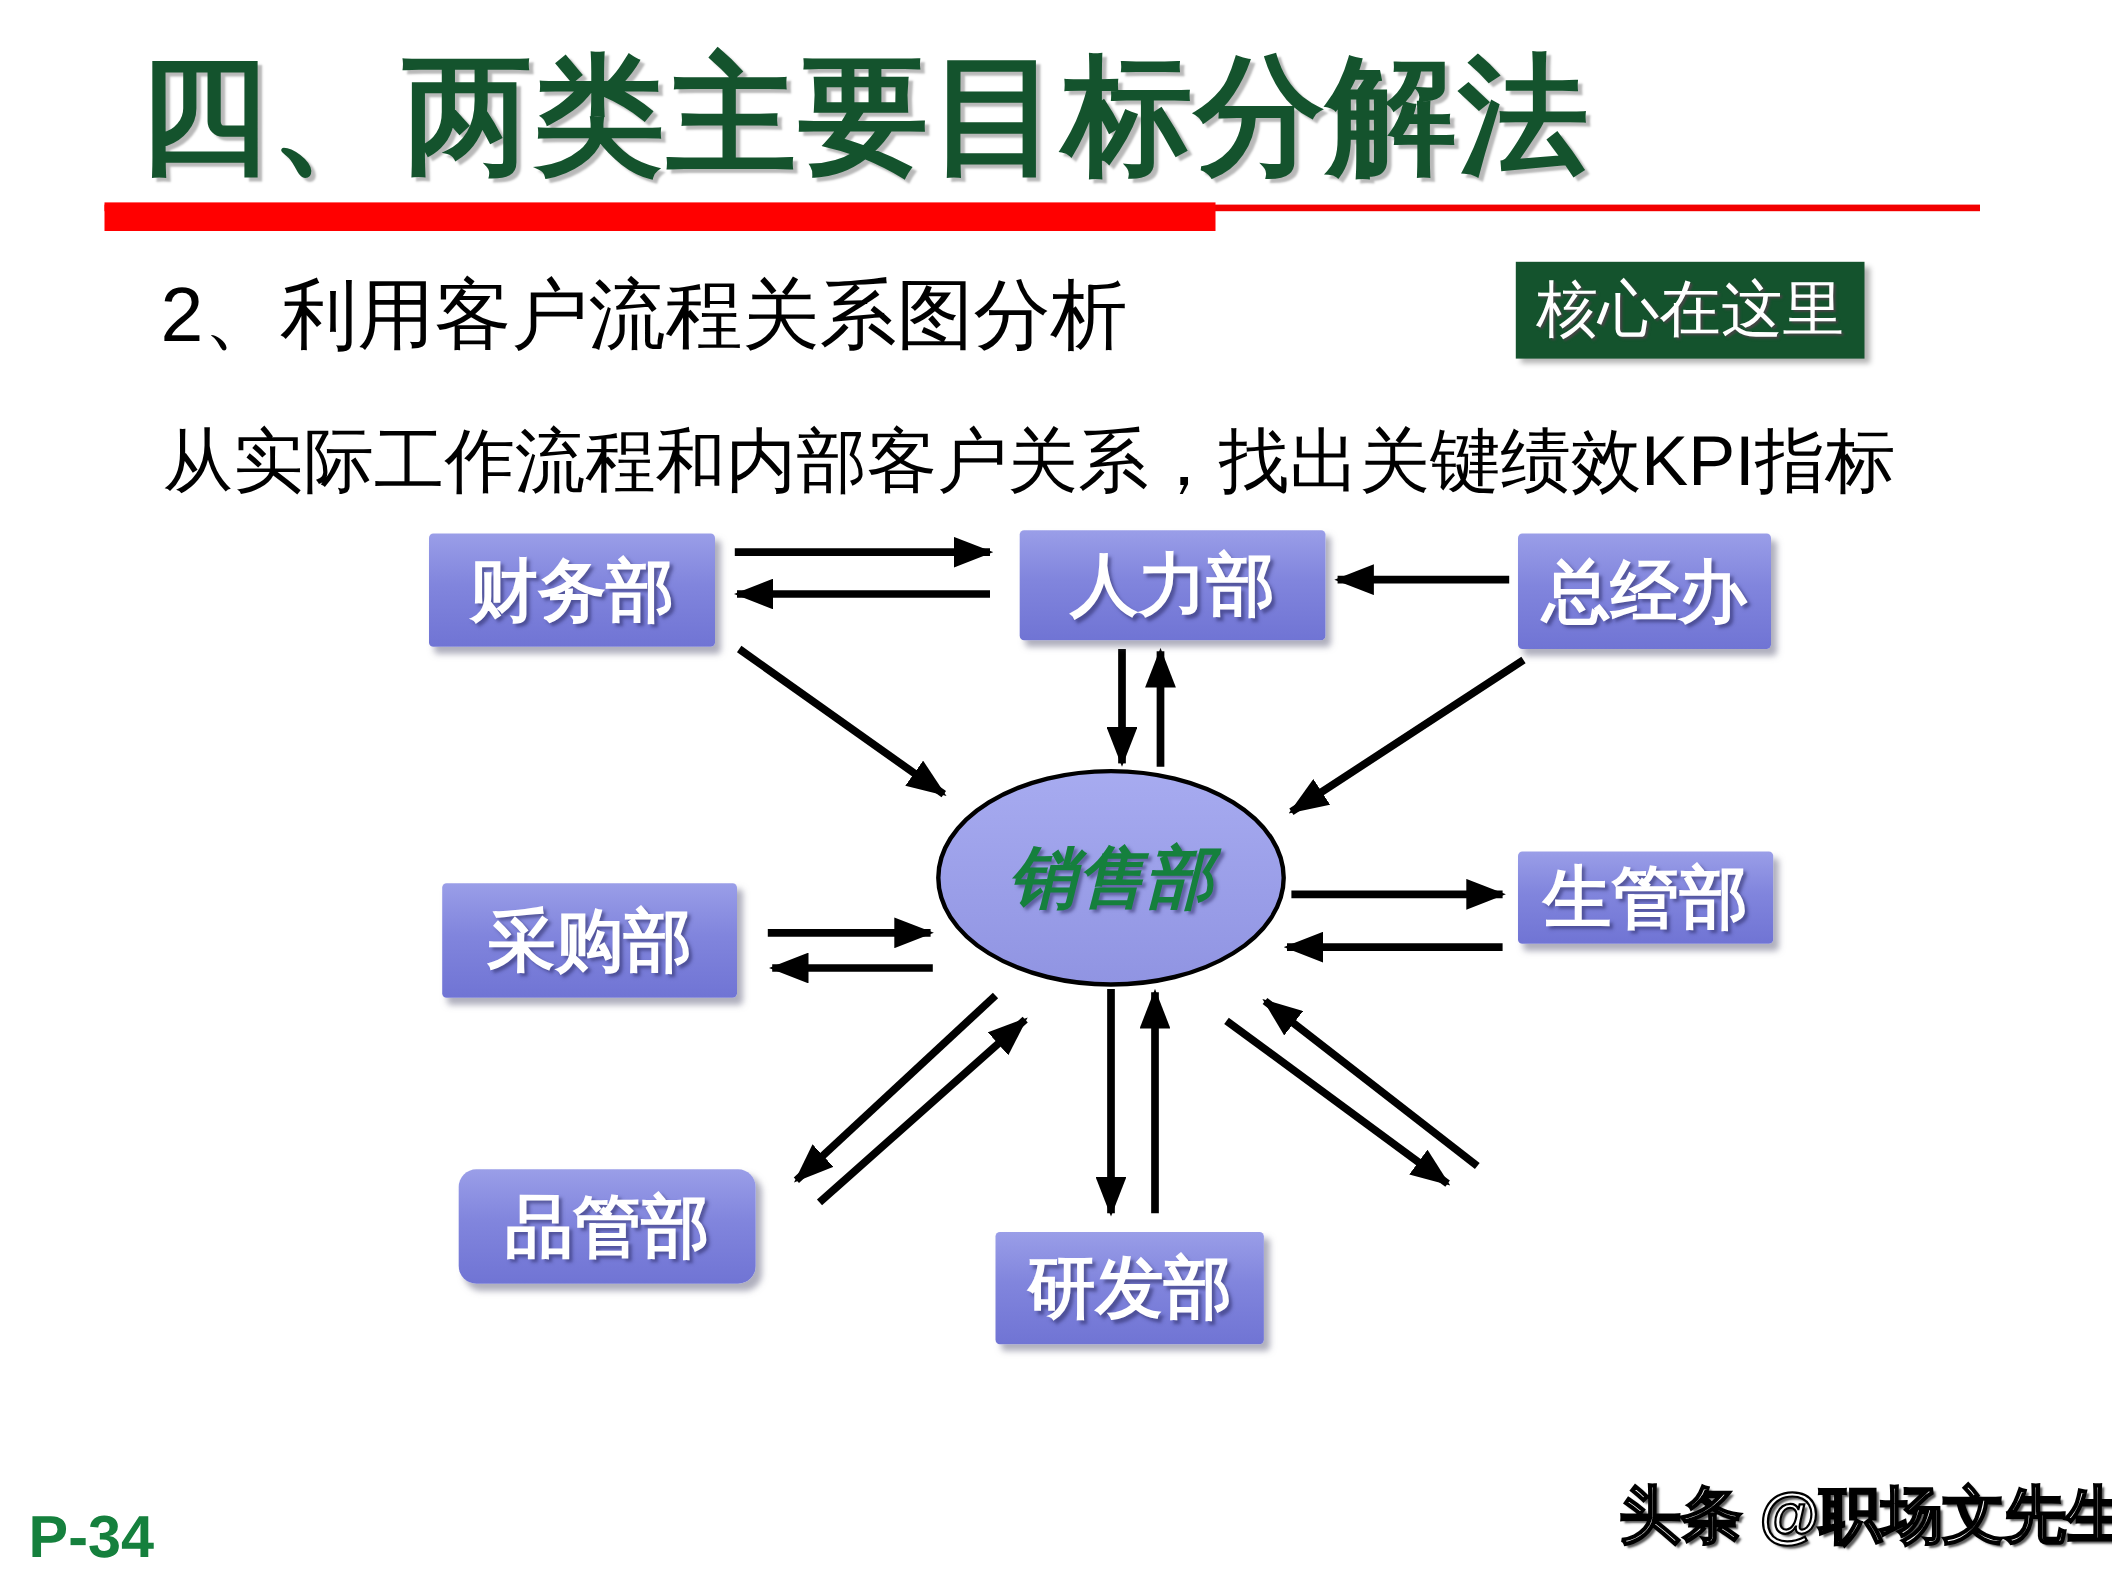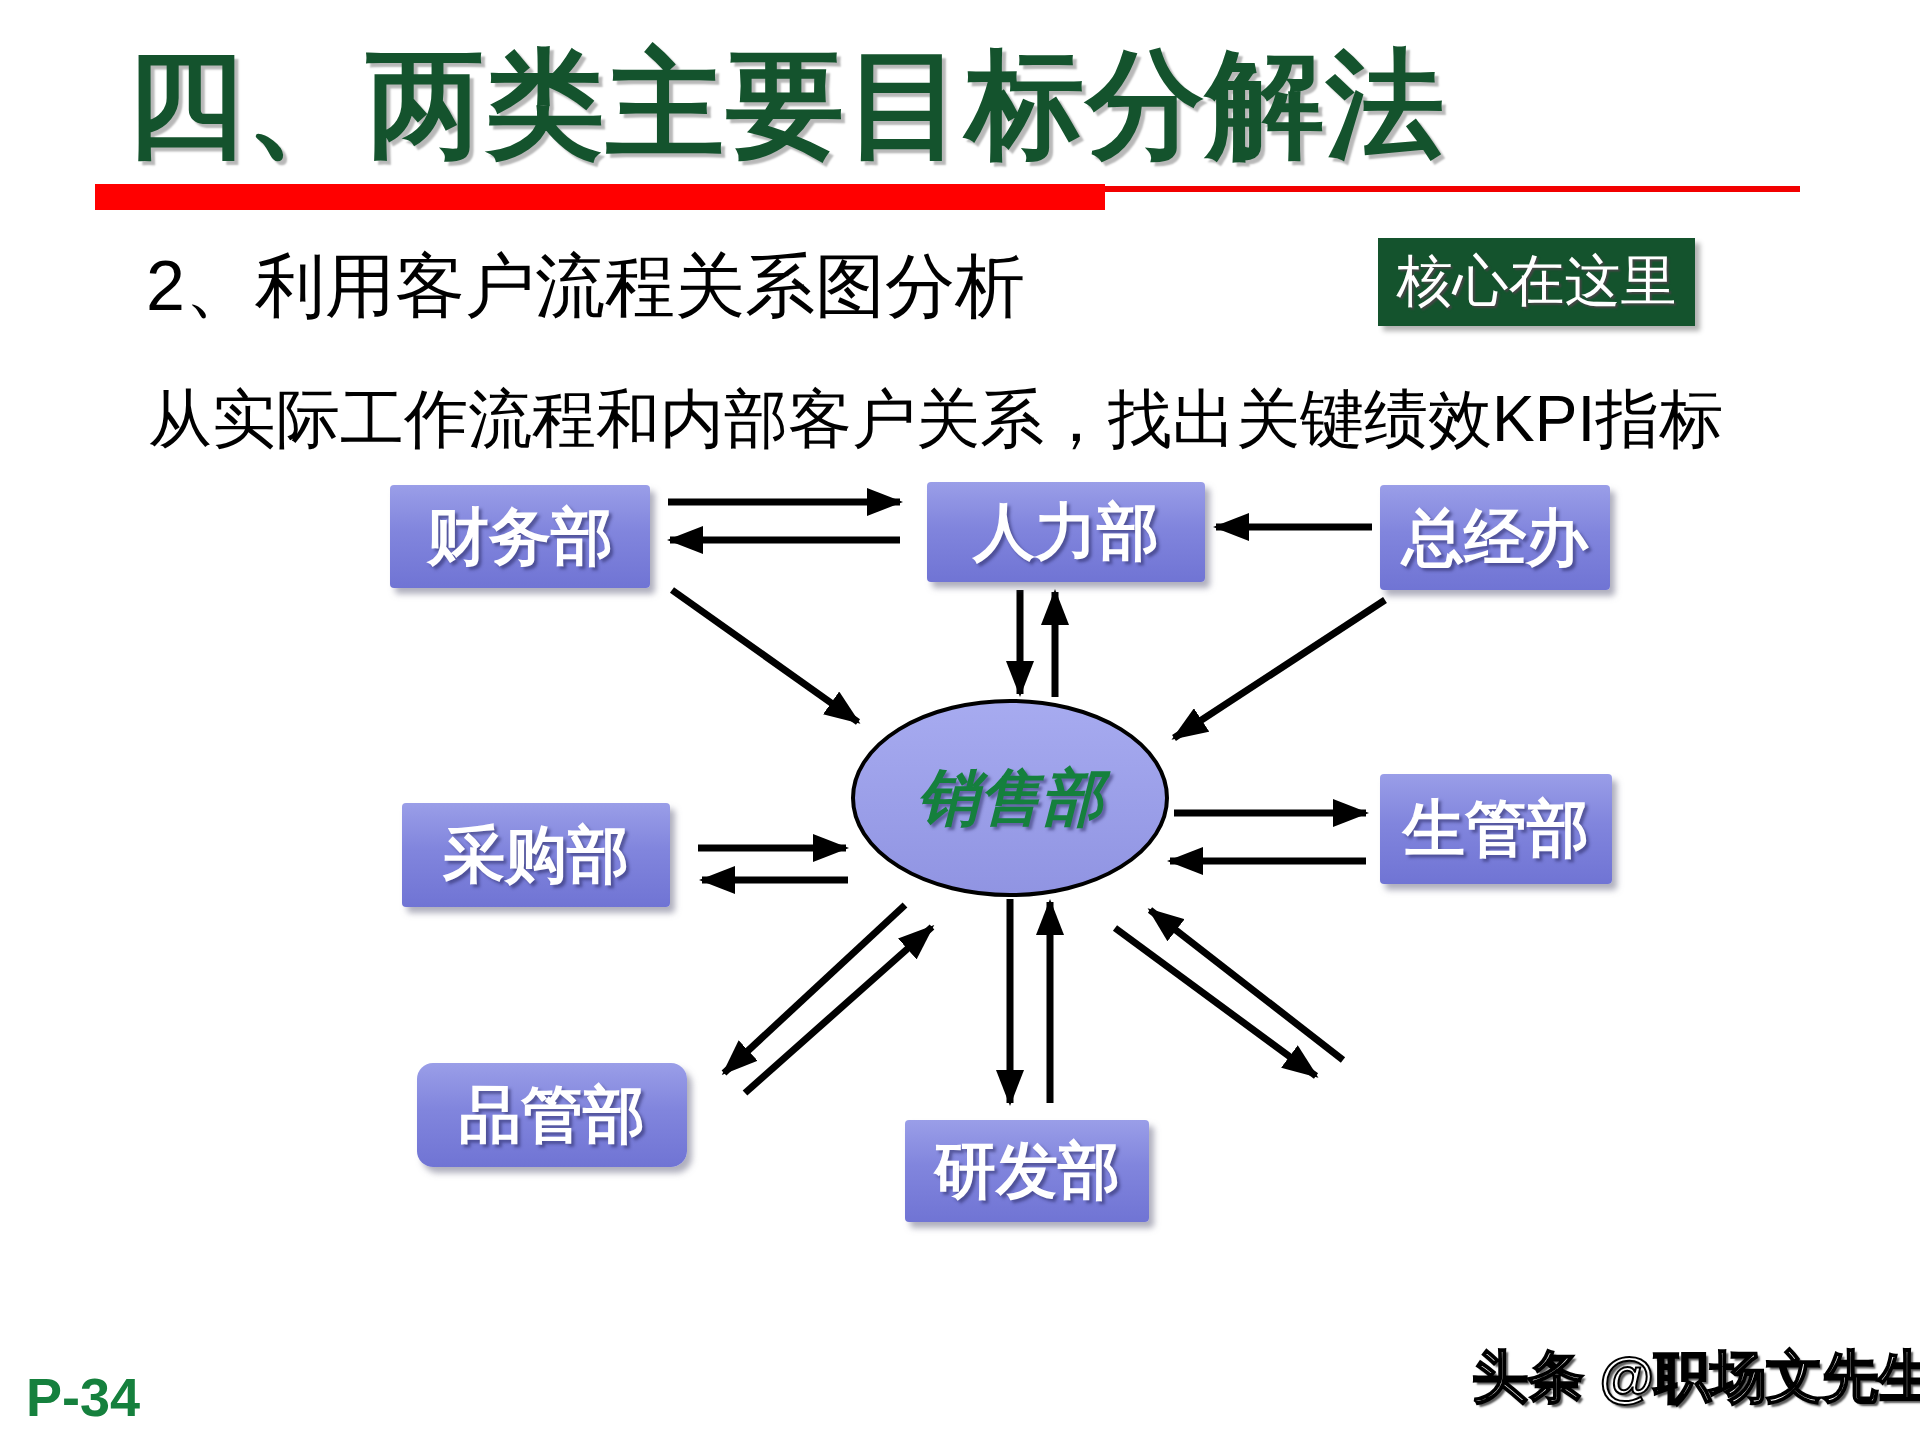--- a/index.html
+++ b/index.html
@@ -94,21 +94,21 @@
   </div>
   <div class="node" style="left:927px;top:482px;width:278px;height:100px;">
     <span>人力部</span>
   </div>
   <div class="node" style="left:1380px;top:485px;width:230px;height:105px;">
     <span>总经办</span>
   </div>
   <div class="node" style="left:402px;top:803px;width:268px;height:104px;">
     <span>采购部</span>
   </div>
-  <div class="node" style="left:1380px;top:774px;width:232px;height:110px;">
+  <div class="node" style="left:1380px;top:774px;width:232px;height:84px;">
     <span>生管部</span>
   </div>
   <div class="node" style="left:417px;top:1063px;width:270px;height:104px;border-radius:16px;">
     <span>品管部</span>
   </div>
   <div class="node" style="left:905px;top:1120px;width:244px;height:102px;">
     <span>研发部</span>
   </div>
 
   <div class="center-label">销售部</div>

